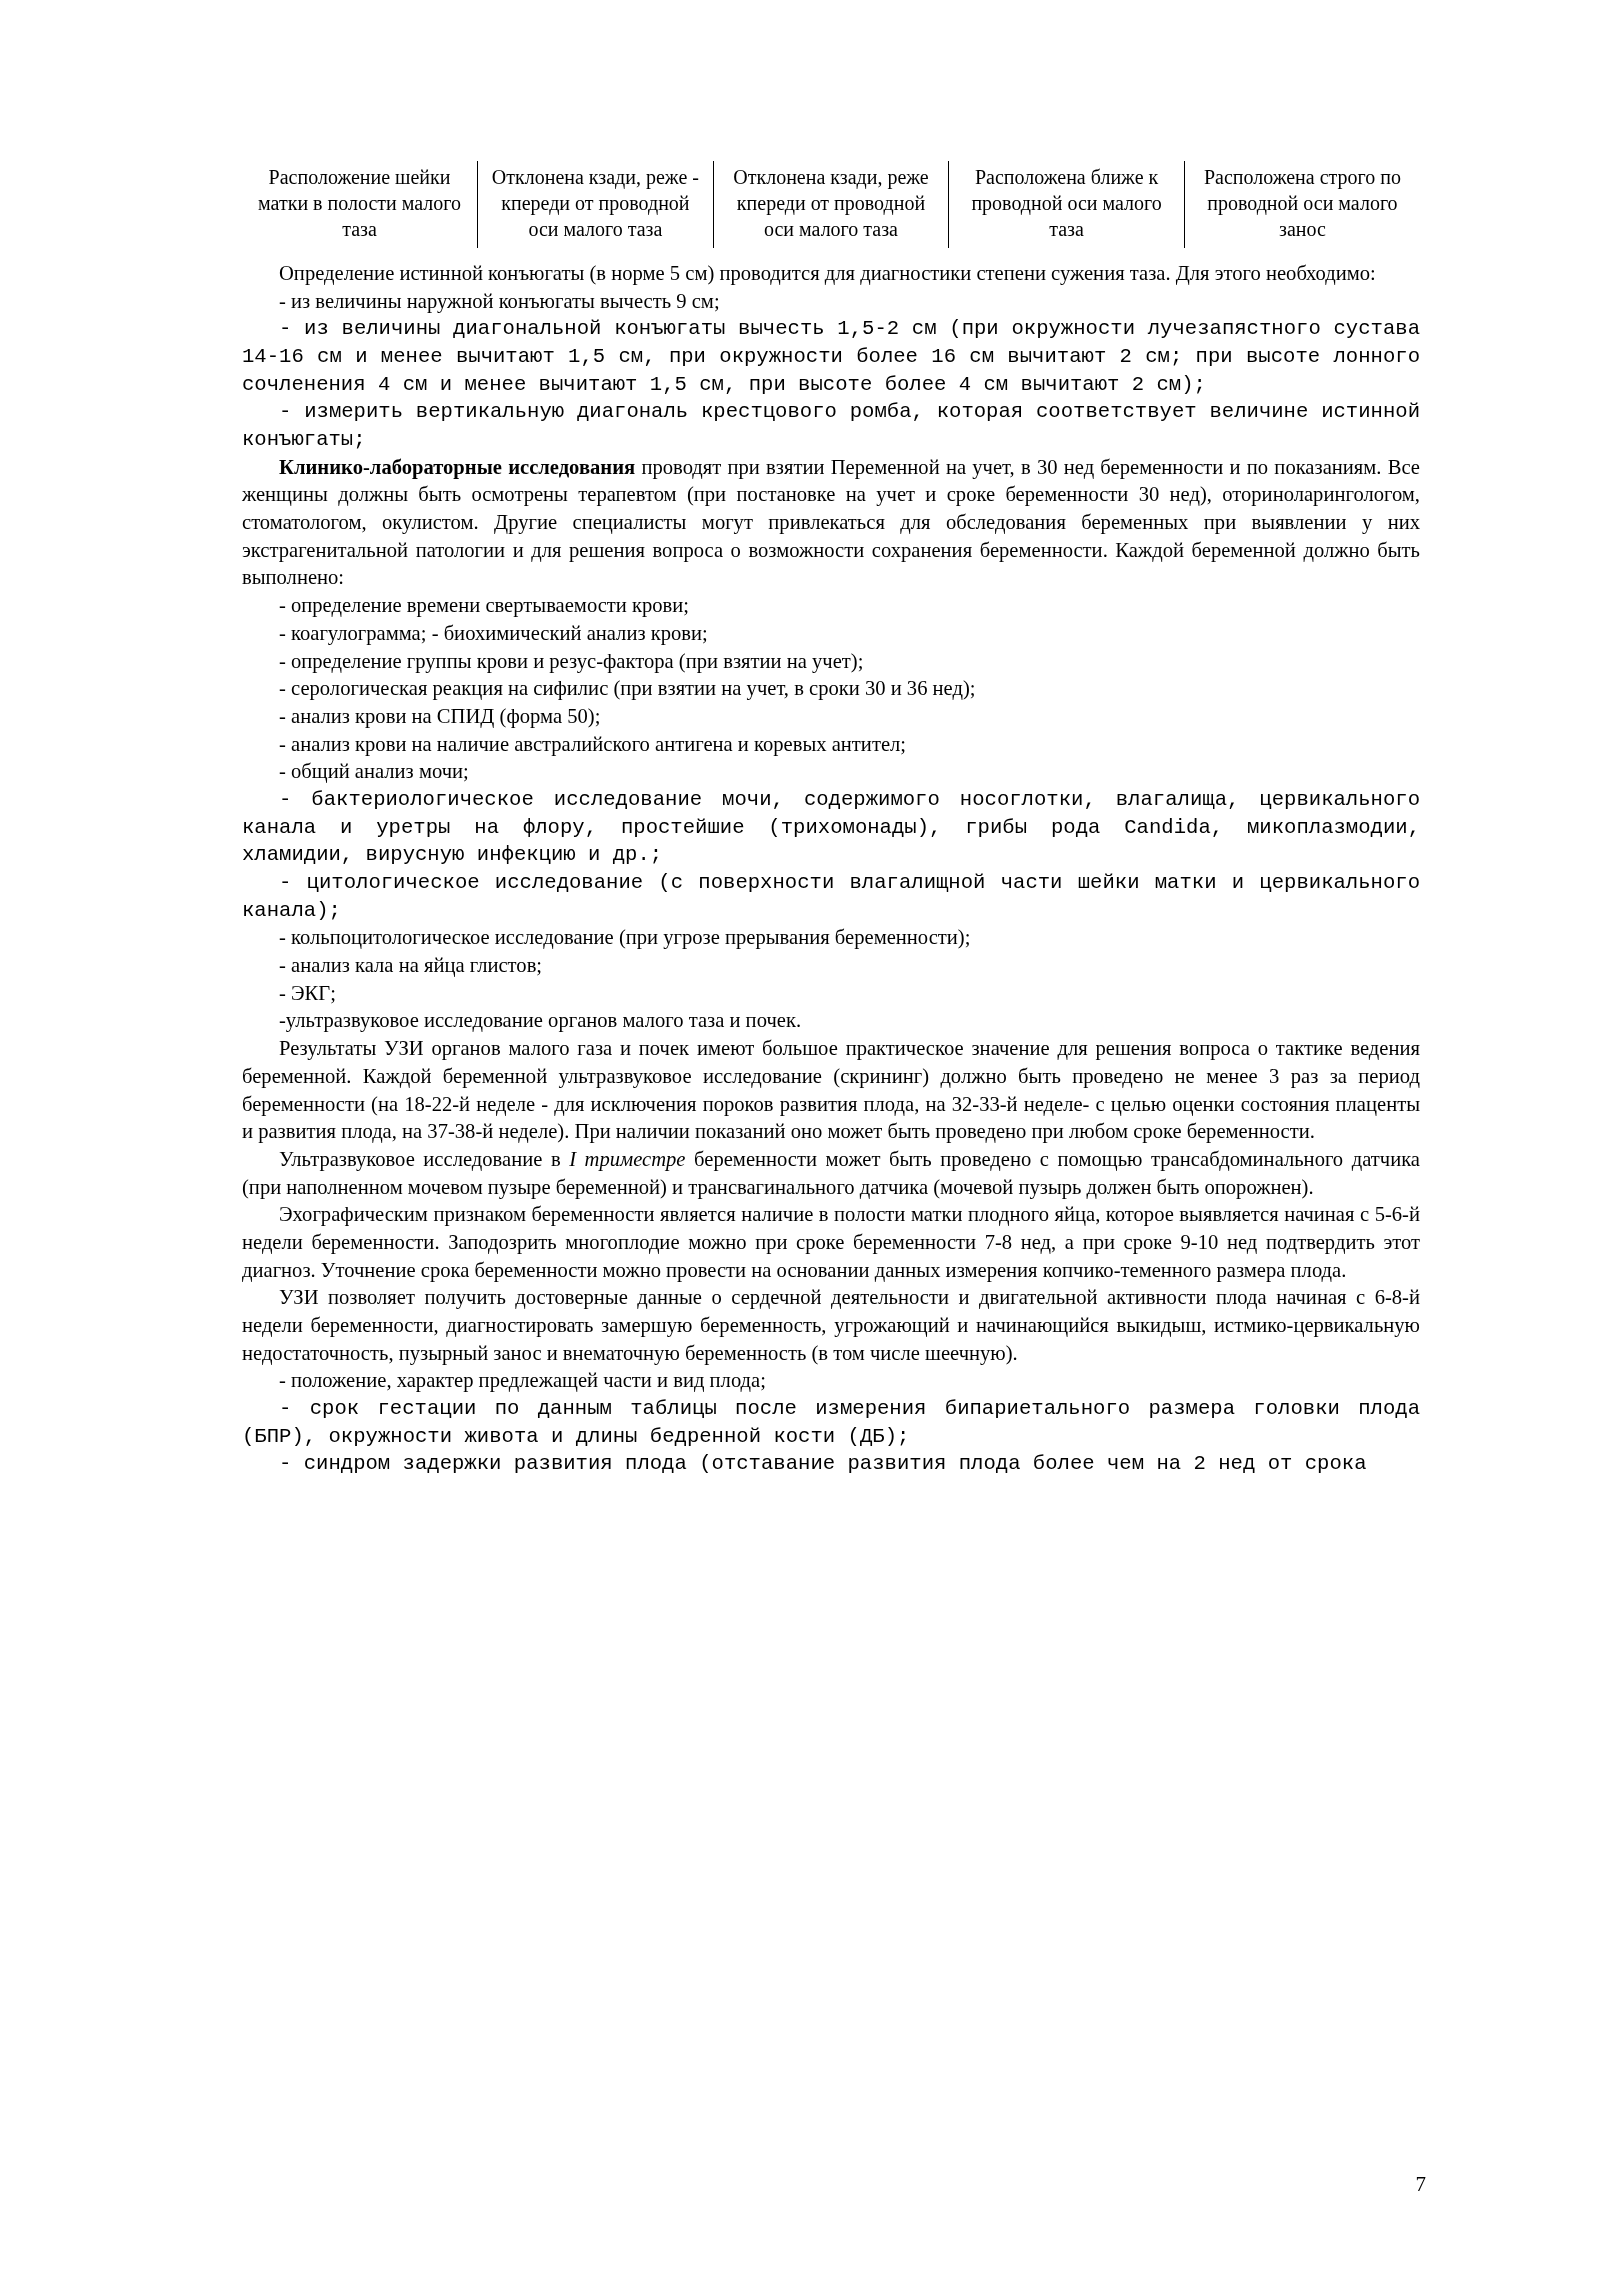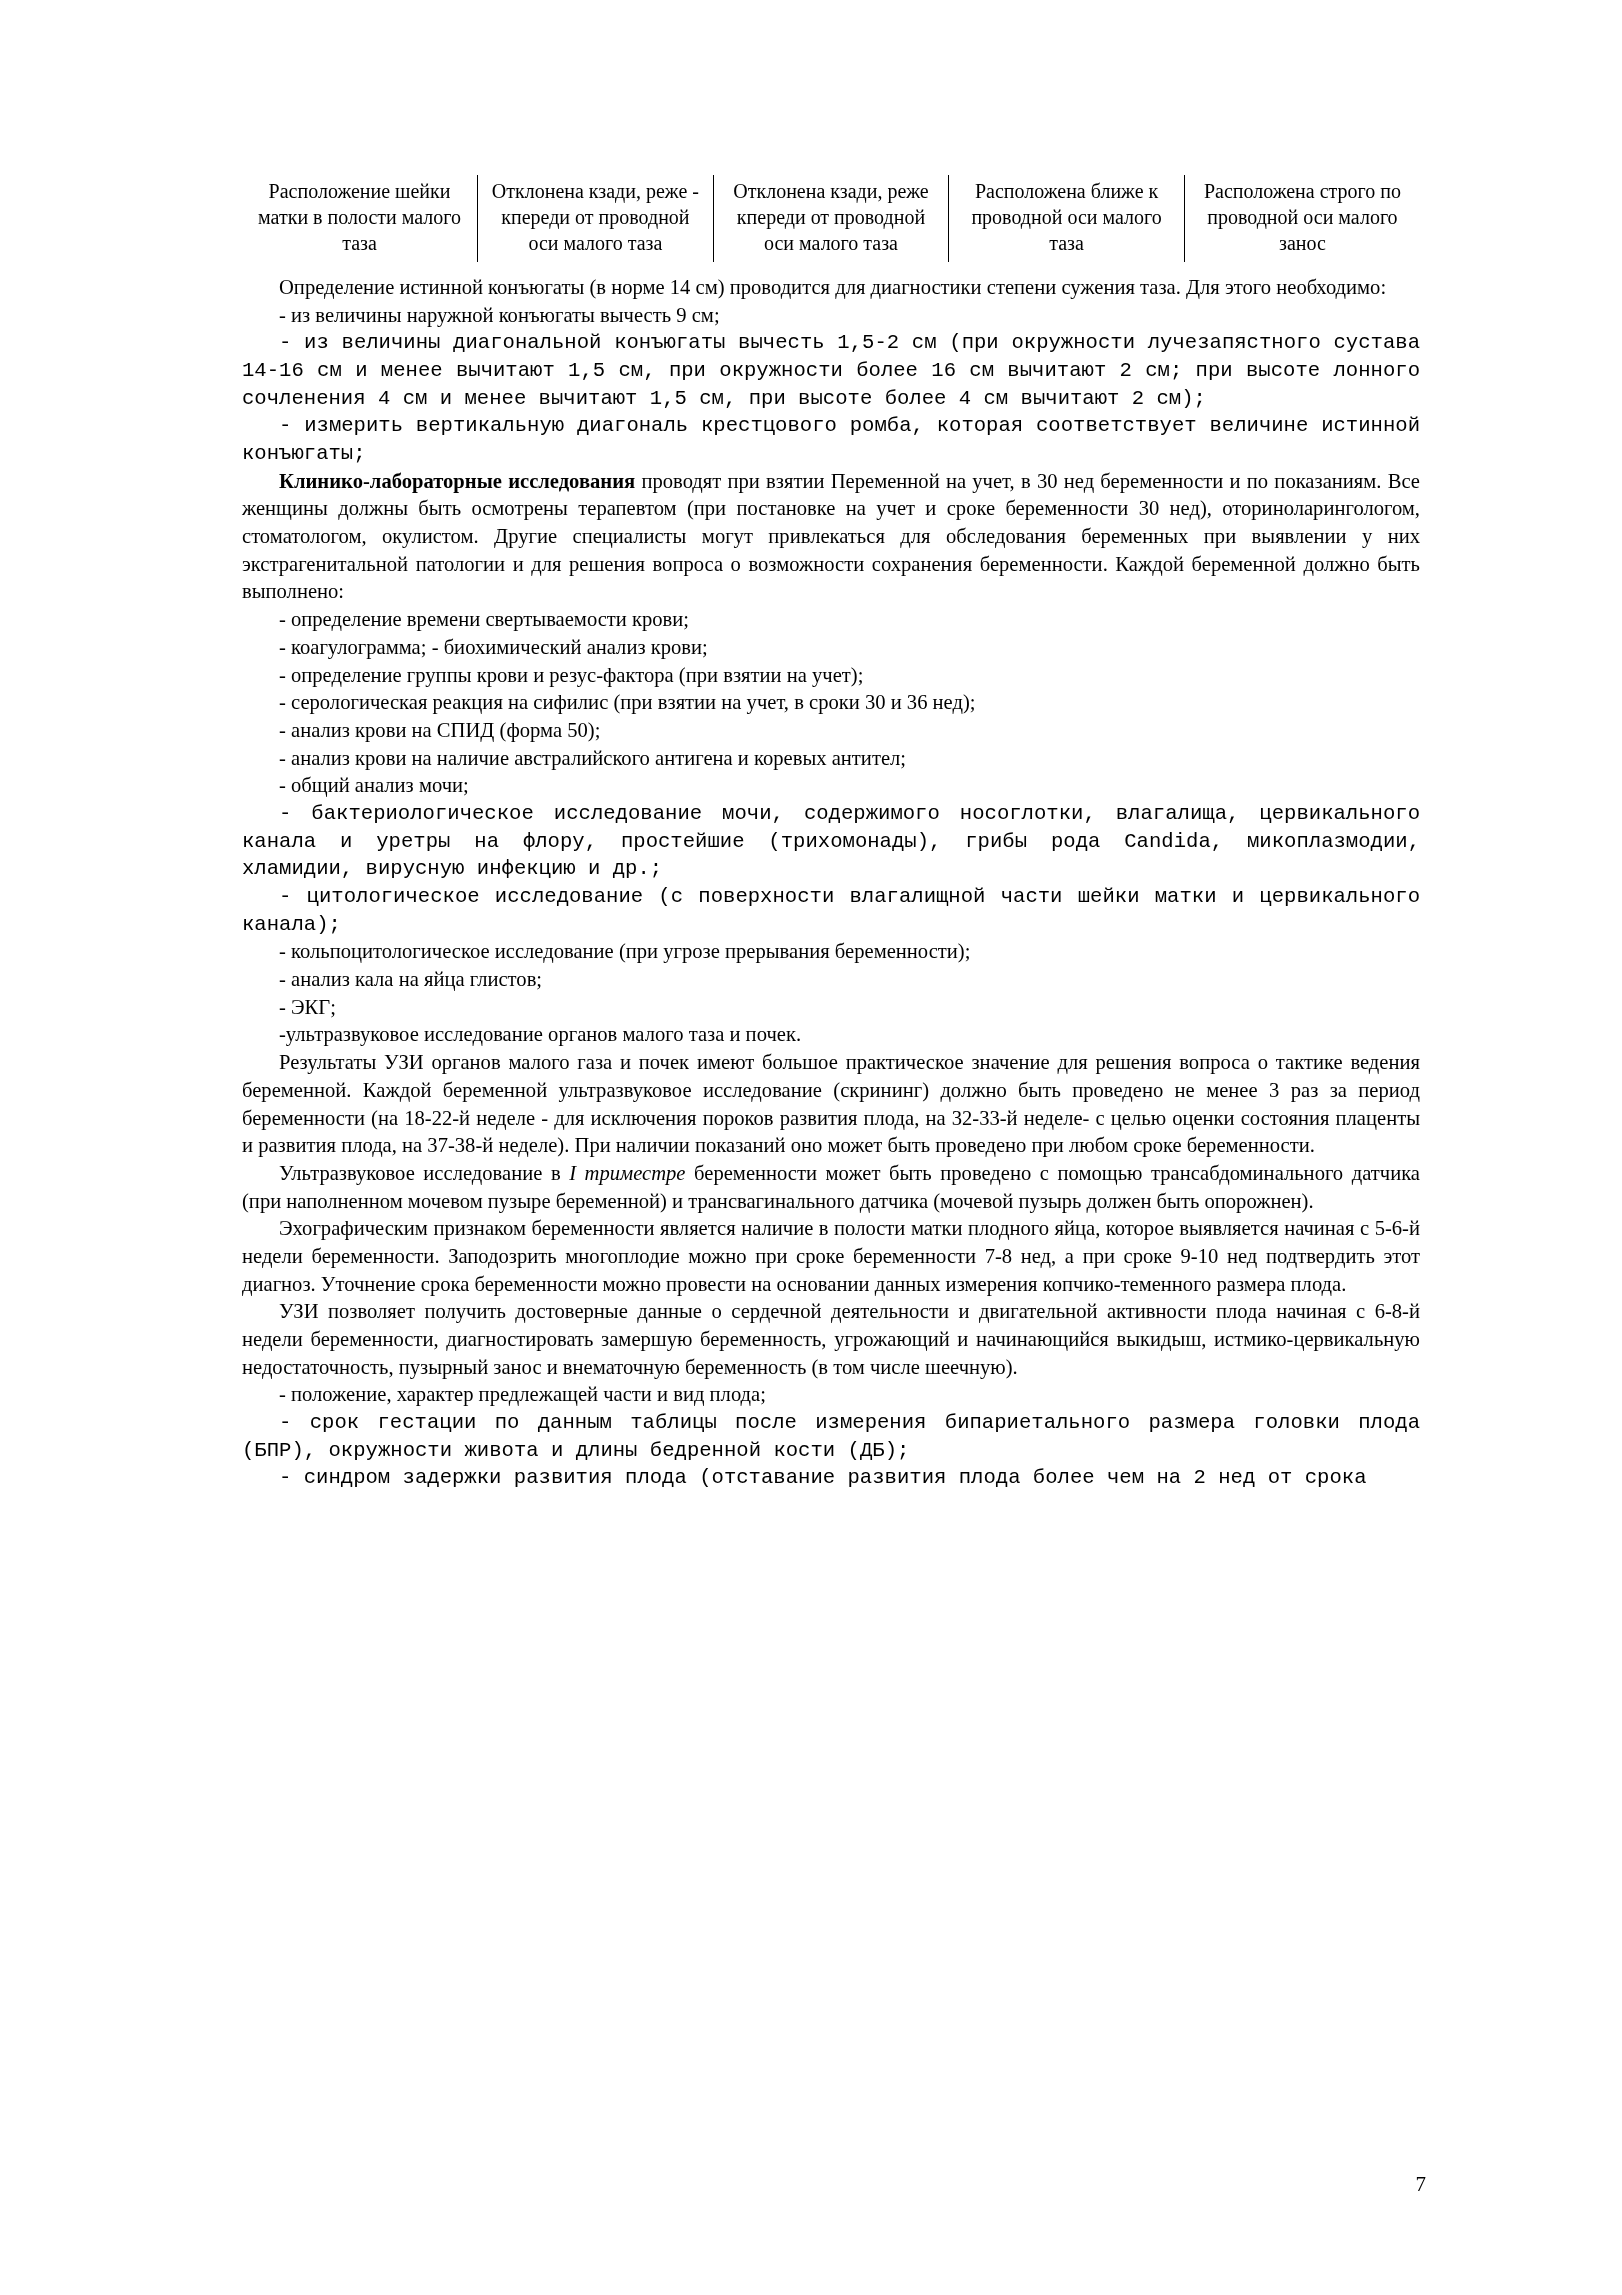--- a/index.html
+++ b/index.html
@@ -17,21 +17,21 @@
   .page {
     position: absolute;
     left: 0; top: 0;
     width: 1622px;
     height: 2295px;
     box-sizing: border-box;
     padding: 157px 203px 98px 242px;
   }
   .content {
     width: 1178px;
-    margin: 18px auto;
+    margin: 4px auto;
   }
 
   
   table.hdr-table {
     border-collapse: collapse;
     width: 1178px;
     margin: 0 0 11.8px 0;
     table-layout: fixed;
   }
   table.hdr-table td {
@@ -79,21 +79,21 @@
         <tr>
           <td>Расположение шейки матки в полости малого таза</td>
           <td>Отклонена кзади, реже - кпереди от проводной оси малого таза</td>
           <td>Отклонена кзади, реже кпереди от проводной оси малого таза</td>
           <td>Расположена ближе к проводной оси малого таза</td>
           <td>Расположена строго по проводной оси малого занос</td>
         </tr>
       </tbody>
     </table>
 
-    <p class="ind">Определение истинной конъюгаты (в норме 14 см) проводится для диагностики степени сужения таза. Для этого необходимо:</p>
+    <p class="ind">Определение истинной конъюгаты (в норме 5 см) проводится для диагностики степени сужения таза. Для этого необходимо:</p>
     <p class="bullet">- из величины наружной конъюгаты вычесть 9 см;</p>
     <p class="bullet-just">-  из величины диагональной конъюгаты вычесть 1,5-2 см (при окружности лучезапястного сустава 14-16 см и менее вычитают 1,5 см, при окружности более 16 см вычитают 2 см; при высоте лонного сочленения 4 см и менее вычитают 1,5 см, при высоте более 4 см вычитают 2 см);</p>
     <p class="bullet-just">-  измерить вертикальную диагональ крестцового ромба, которая соответствует величине истинной конъюгаты;</p>
 
     <p class="ind"><b>Клинико-лабораторные исследования</b><span> проводят при взятии Переменной на учет, в 30 нед беременности и по показаниям. Все женщины должны быть осмотрены терапевтом (при постановке на учет и сроке беременности 30 нед), оториноларингологом, стоматологом, окулистом. Другие специалисты могут привлекаться для обследования беременных при выявлении у них экстрагенитальной патологии и для решения вопроса о возможности сохранения беременности. Каждой беременной должно быть выполнено:</span></p>
 
     <p class="bullet">- определение времени свертываемости крови;</p>
     <p class="bullet">- коагулограмма; - биохимический анализ крови;</p>
     <p class="bullet">- определение группы крови и резус-фактора (при взятии на учет);</p>
     <p class="bullet">- серологическая реакция на сифилис (при взятии на учет, в сроки 30 и 36 нед);</p>

